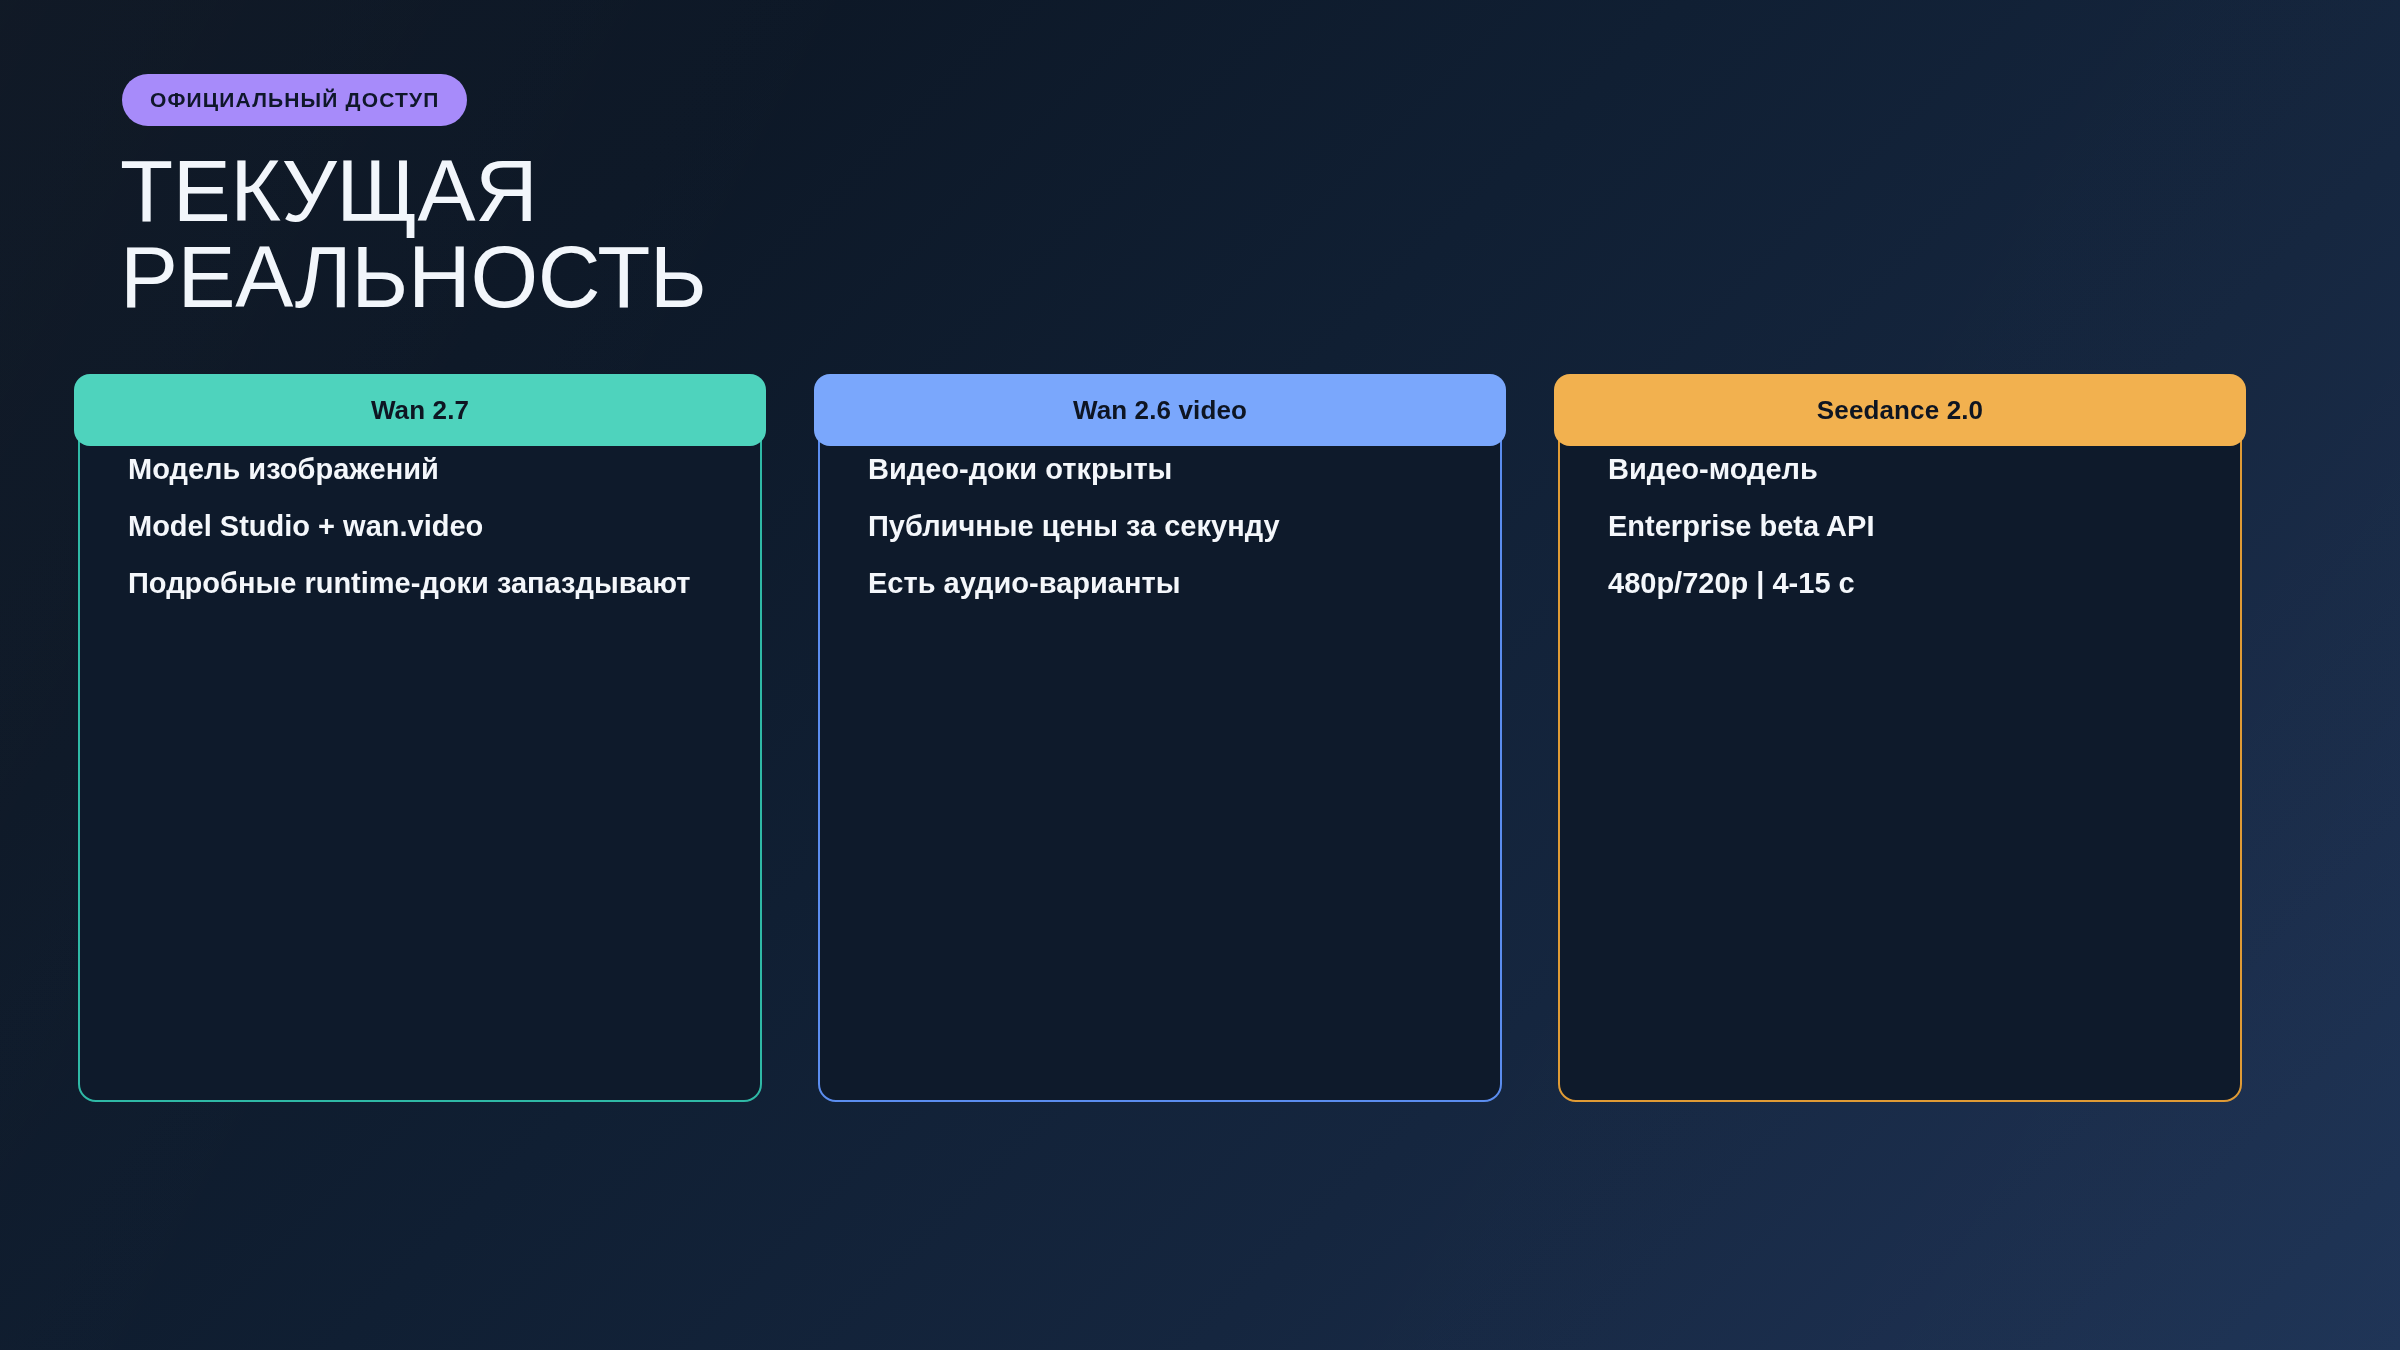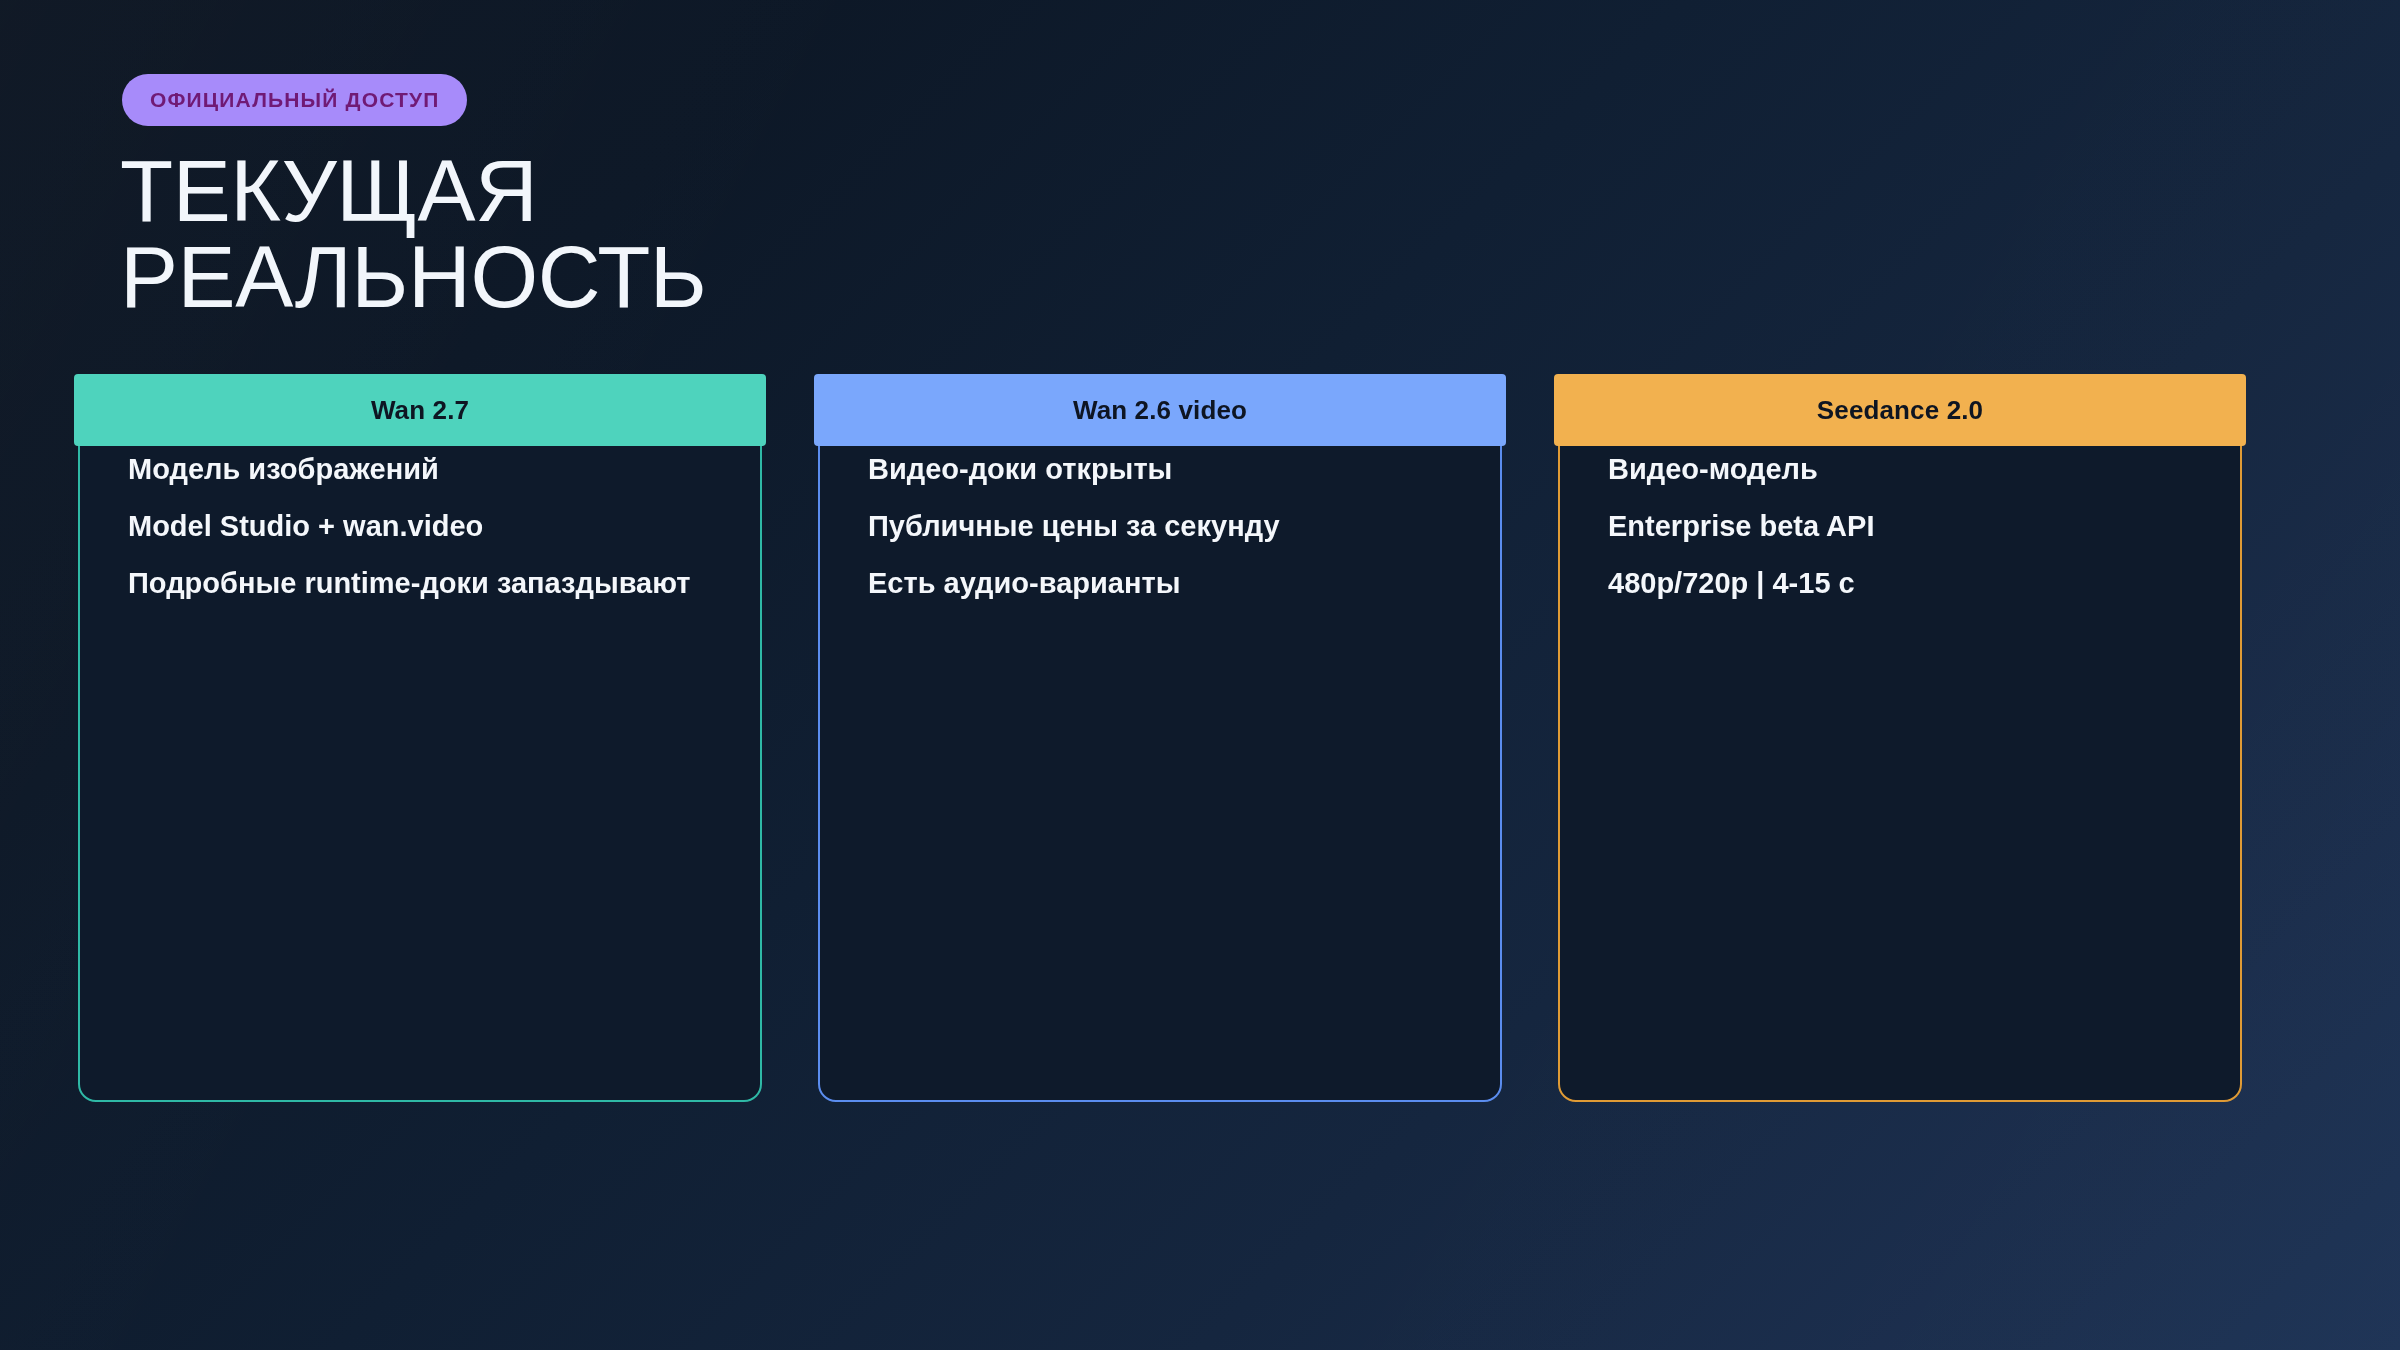--- a/index.html
+++ b/index.html
@@ -48,21 +48,21 @@
     position: absolute;
     left: 122px;
     top: 74px;
     height: 52px;
     padding: 0 28px;
     display: flex;
     align-items: center;
     justify-content: center;
     border-radius: 26px;
     background: #a78bfa;
-    color: #701a75;
+    color: #0f172a;
     font-size: 21px;
     font-weight: 700;
     letter-spacing: 0.055em;
     white-space: nowrap;
   }
 
   .page-title {
     position: absolute;
     left: 120px;
     top: 148px;
@@ -93,21 +93,21 @@
   .card.c1 { left: 78px; }
   .card.c2 { left: 818px; }
   .card.c3 { left: 1558px; padding-left: 6px; }
 
   .card-header {
     position: absolute;
     left: -4px;
     top: 0;
     width: 692px;
     height: 72px;
-    border-radius: 4px;
+    border-radius: 16px;
     display: flex;
     align-items: center;
     justify-content: center;
     font-size: 26px;
     font-weight: 800;
     letter-spacing: 0.005em;
     color: #0e1522;
     z-index: 3;
   }
 

